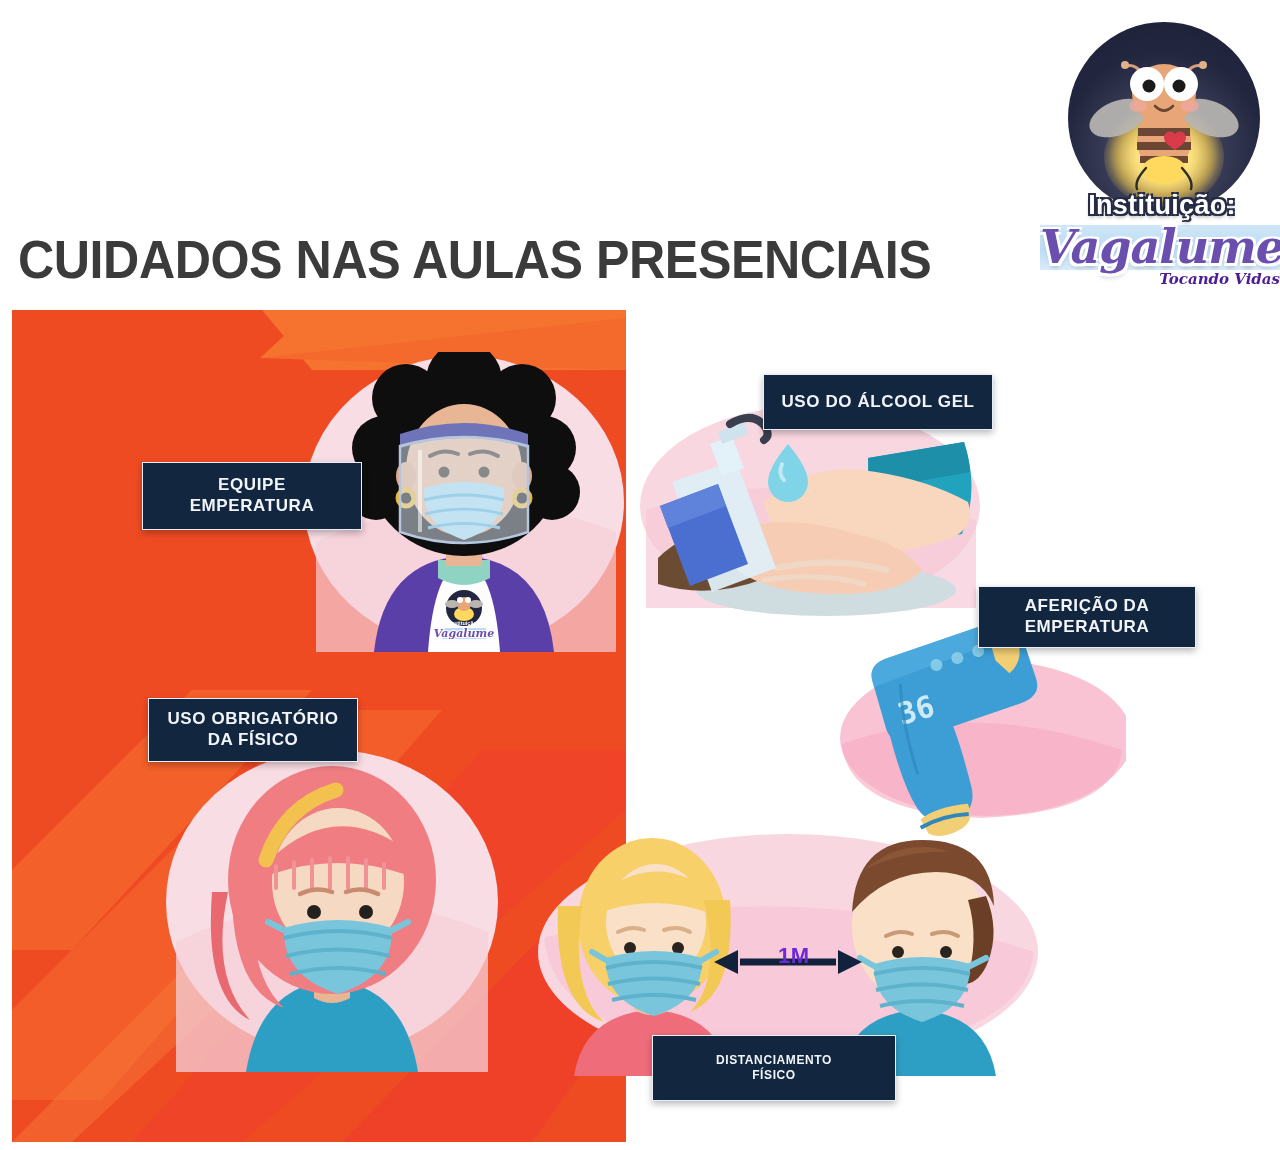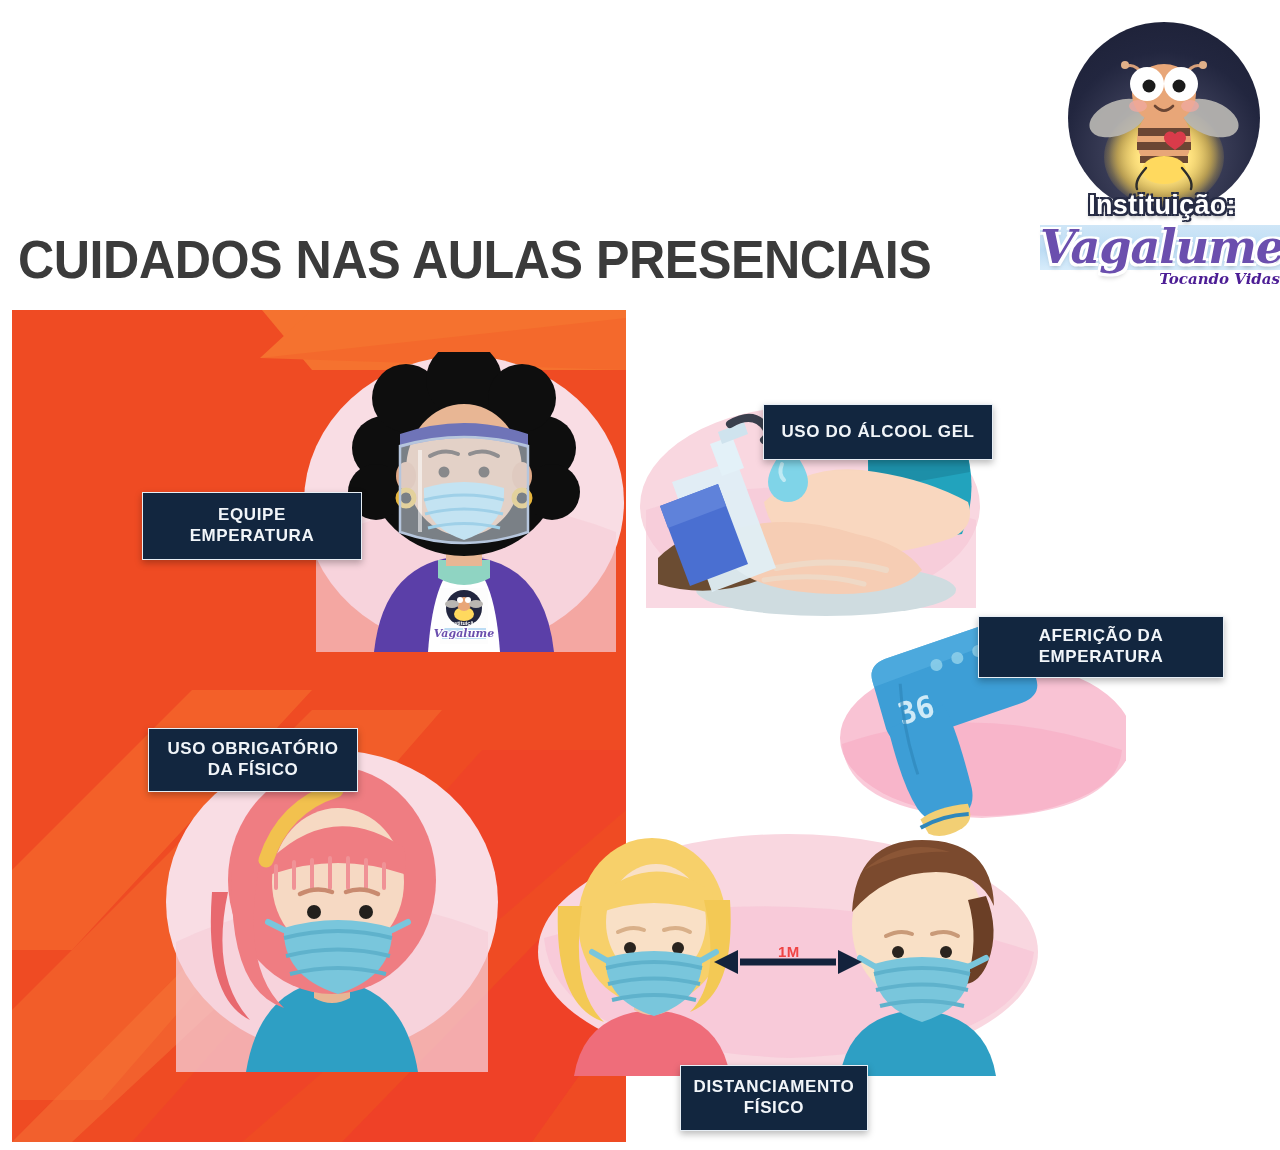--- a/index.html
+++ b/index.html
@@ -84,32 +84,31 @@
     background: #12263f;
     border: 1.5px solid #e7eef5;
     color: #f1f5f9;
     font-weight: bold;
     text-align: center;
     line-height: 1.22;
     letter-spacing: .6px;
     box-shadow: 0 3px 7px rgba(0,0,0,.28);
     display: flex; align-items: center; justify-content: center;
     white-space: pre-line;
-    margin-top: 30px;
   }
   #badge-equipe      { left: 142px; top: 462px;  width: 220px; height: 68px; font-size: 17px; z-index: 6; }
   #badge-mascara     { left: 148px; top: 698px;  width: 210px; height: 64px; font-size: 17px; z-index: 6; }
   #badge-alcool      { left: 763px; top: 374px;  width: 230px; height: 56px; font-size: 17px; z-index: 6; }
-  #badge-temperatura { left: 978px; top: 586px;  width: 246px; height: 62px; font-size: 17px; z-index: 6; }
-  #badge-distancia   { left: 680px; top: 1035px; width: 188px; height: 66px; font-size: 17px; z-index: 6; }
+  #badge-temperatura { left: 978px; top: 586px;  width: 218px; height: 62px; font-size: 17px; z-index: 6; }
+  #badge-distancia   { left: 652px; top: 1035px; width: 244px; height: 66px; font-size: 12px; z-index: 6; }
 
   .scene { position: absolute; }
   .one-m {
     position: absolute; left: 778px; top: 943px;
-    font-size: 15px; font-weight: bold; color: #ef4444;
+    font-size: 22px; font-weight: bold; color: #6d28d9;
     letter-spacing: .5px; z-index: 5;
   }
 </style>
 </head>
 <body>
 
 <div class="logo-wrap">
   <div class="logo-disc">
     <div class="glow"></div>
     <svg class="bee" width="150" height="150" viewBox="0 0 150 150">

